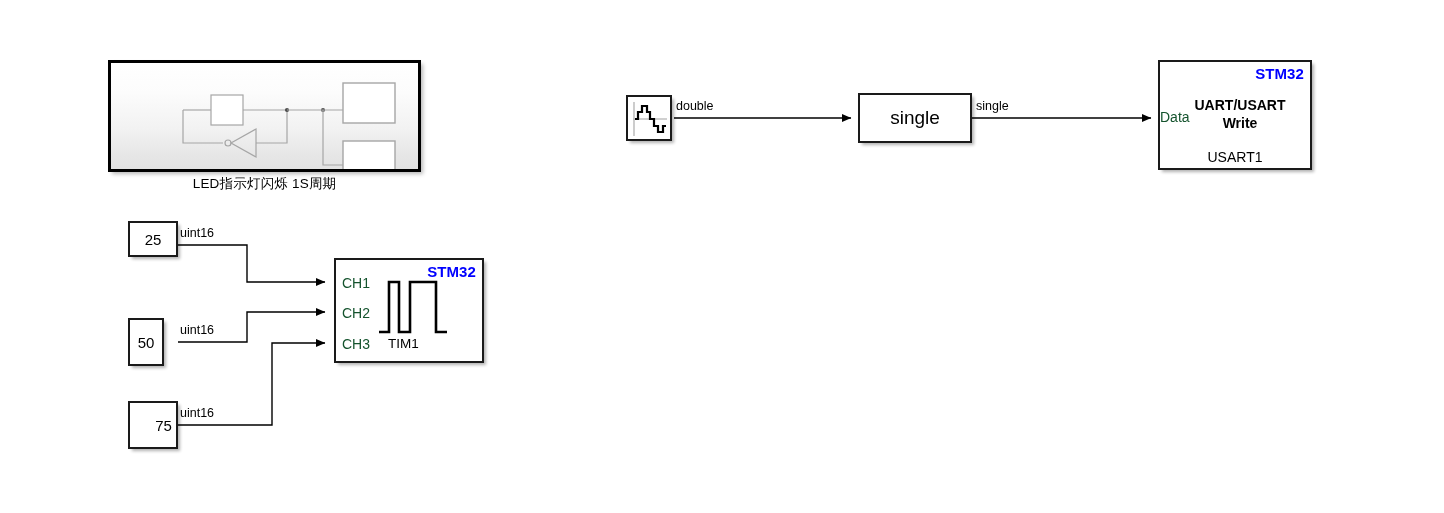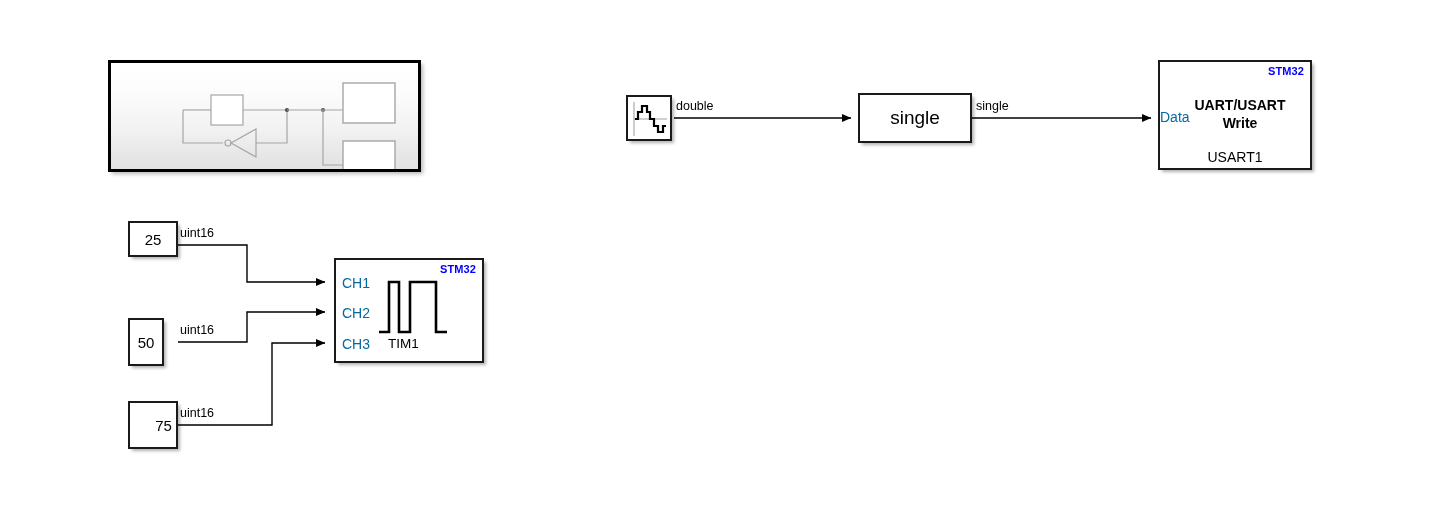--- a/index.html
+++ b/index.html
@@ -66,29 +66,29 @@
   .stm-block {
     position: absolute;
     border: 2px solid #1a1a1a;
     background: #ffffff;
     box-shadow: 3px 3px 3px -1px rgba(0,0,0,0.30);
   }
   .stm-tag {
     position: absolute;
     right: 6px;
     top: 3px;
-    font-size: 11px;
+    font-size: 15px;
     color: #0000ff;
     font-weight: bold;
     letter-spacing: 0.1px;
   }
   .port-label {
     position: absolute;
     font-size: 14px;
-    color: #0369a1;
+    color: #14532d;
     white-space: nowrap;
   }
   .tim-name {
     position: absolute;
     font-size: 13.5px;
     color: #000000;
     white-space: nowrap;
   }
 
   
@@ -187,20 +187,21 @@
       <circle cx="176" cy="47" r="2.1" fill="#4d4d4d"></circle>
       <circle cx="212" cy="47" r="2.1" fill="#4d4d4d"></circle>
 
       <path d="M176,47 L232,47" stroke="#a6a6a6" stroke-width="1.2" fill="none"></path>
       <path d="M212,47 L212,102 L232,102" stroke="#a6a6a6" stroke-width="1.2" fill="none"></path>
 
       <rect x="232" y="20" width="52" height="40" fill="#ffffff" stroke="#a6a6a6" stroke-width="1.4"></rect>
       <rect x="232" y="78" width="52" height="42" fill="#ffffff" stroke="#a6a6a6" stroke-width="1.4"></rect>
     </svg>
   </div>
+  <div class="ss-label">LED指示灯闪烁 1S周期</div>
 
   <div class="const-block" style="left:128px; top:221px; width:50px; height:36px;">
     <span>25</span>
   </div>
   <div class="sig-label" style="left:180px; top:226px;">uint16</div>
 
   <div class="const-block" style="left:128px; top:318px; width:36px; height:48px;">
     <span>50</span>
   </div>
   <div class="sig-label" style="left:180px; top:323px;">uint16</div>

